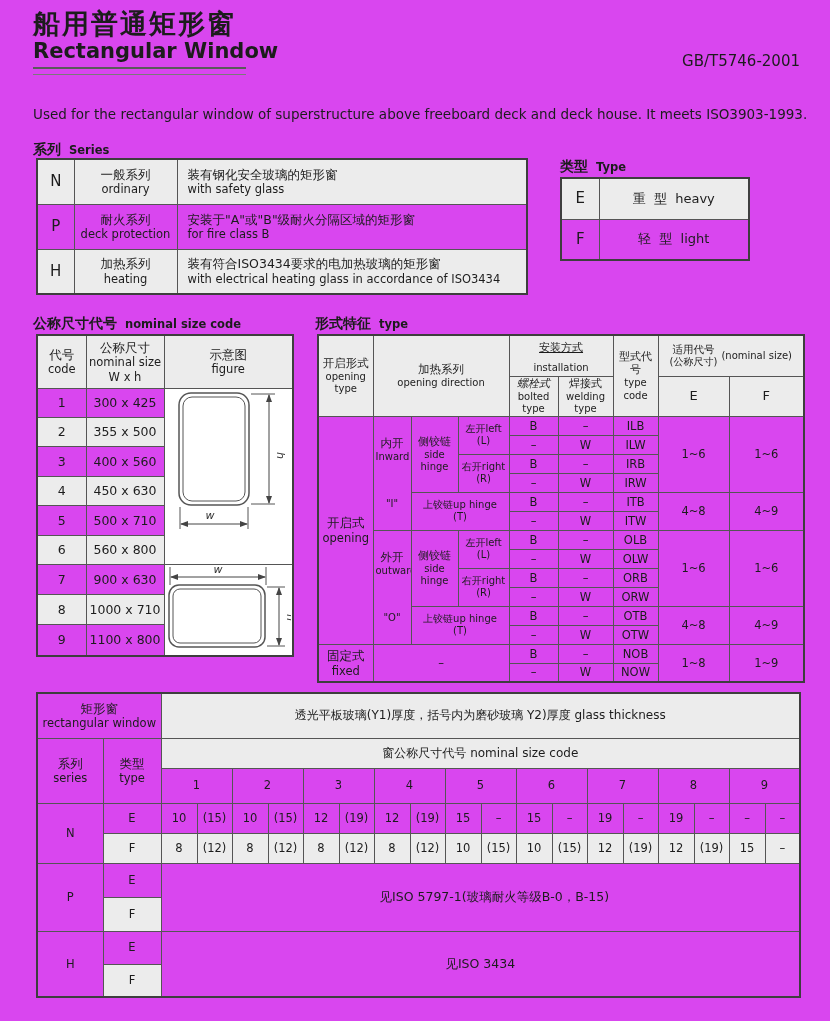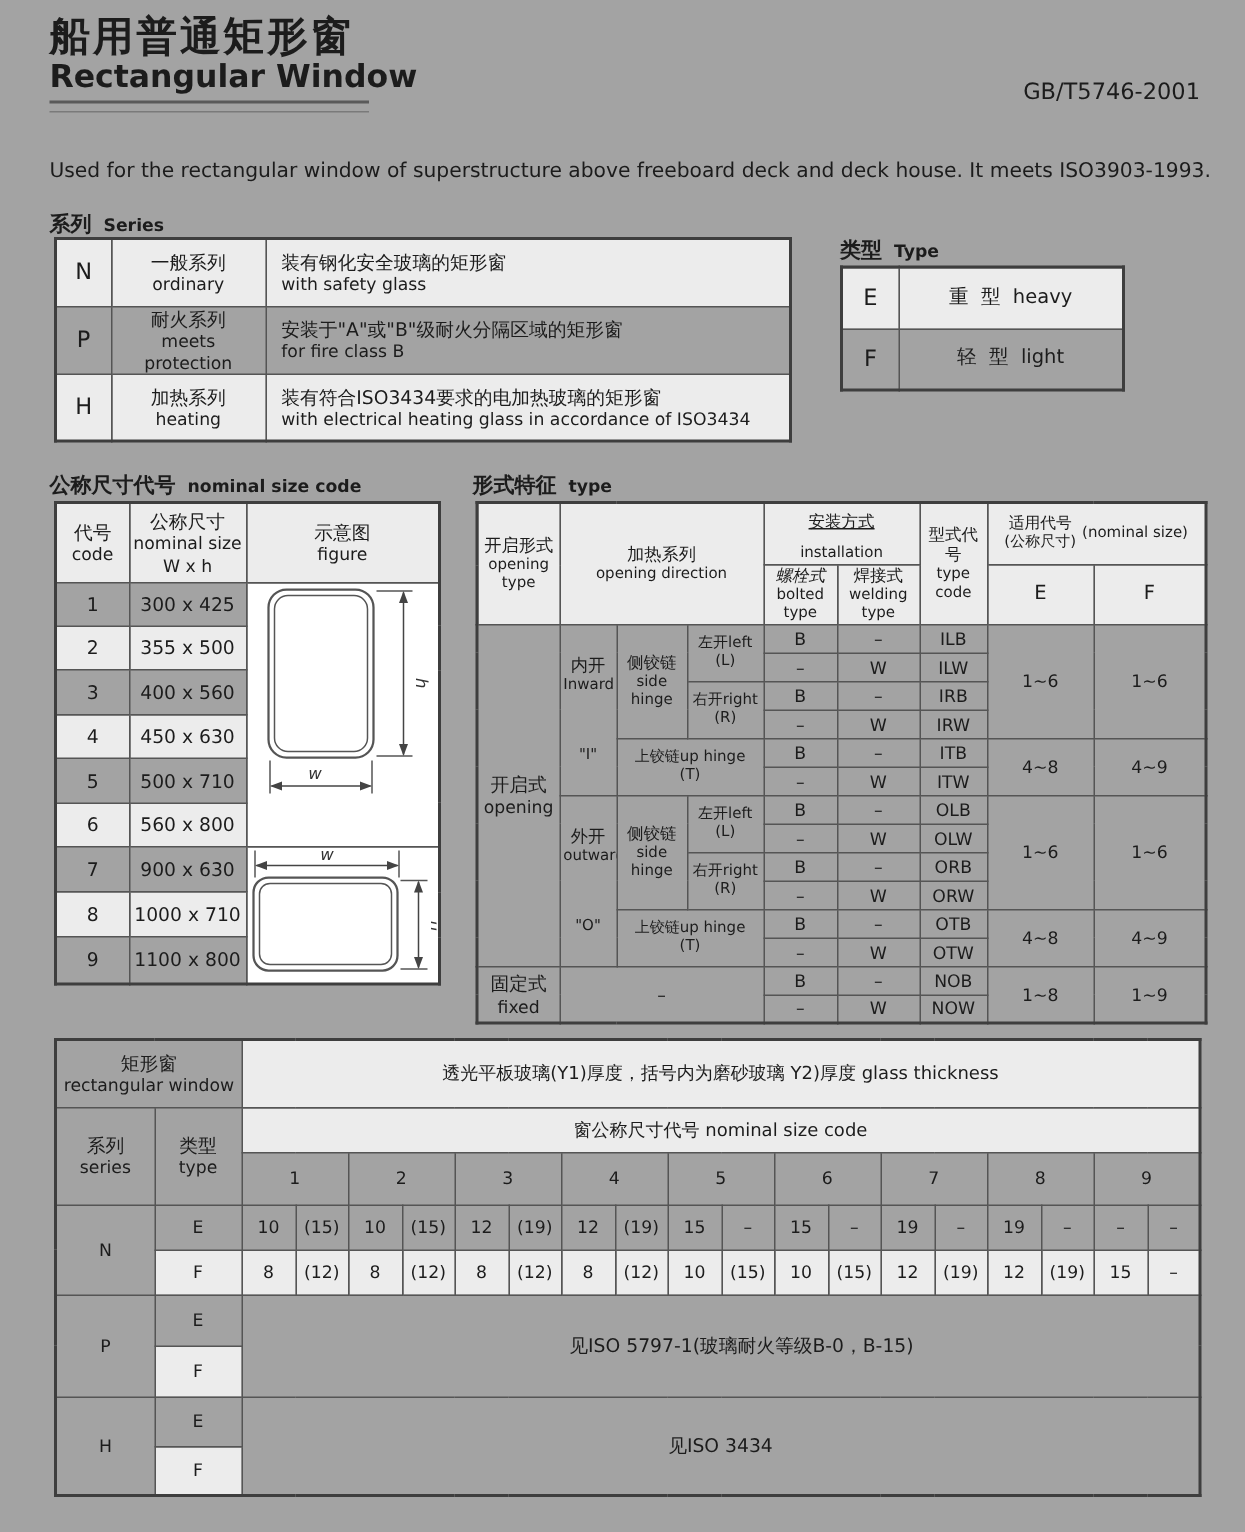--- a/index.html
+++ b/index.html
@@ -1,16 +1,16 @@
 <!DOCTYPE html>
 <html><head>
 <meta charset="utf-8">
 <style>
   html,body{margin:0;padding:0;background:#ffffff;}
-  .page{position:relative;width:830px;height:1021px;background:#a3a3a3;
+  .page{position:relative;width:830px;height:1021px;background:#d946ef;
         font-family:"DejaVu Sans","Liberation Sans",sans-serif;color:#1c1c1c;overflow:hidden;}
   .abs{position:absolute;}
 
   
   .title-cn{left:33px;top:6px;font-size:27px;font-weight:bold;letter-spacing:2px;}
   .title-en{left:33px;top:39px;font-size:21px;font-weight:bold;}
   .dbl-rule{left:33px;top:67px;width:213px;height:5px;border-top:2px solid #5a5a5a;border-bottom:1px solid #7a7a7a;}
   .standard{left:620px;top:52px;width:180px;font-size:15px;text-align:right;}
   .desc1{left:33px;top:85px;font-size:13.5px;}
   .desc2{left:33px;top:106px;font-size:13.5px;}
@@ -94,21 +94,21 @@
           </td>
       <td class="left">
             <span class="cn">装有钢化安全玻璃的矩形窗</span>
             <span class="en">with safety glass</span>
           </td>
     </tr>
     <tr>
       <td class="big">P</td>
       <td>
             <span class="cn">耐火系列</span>
-            <span class="en">meets protection</span>
+            <span class="en">deck protection</span>
           </td>
       <td class="left">
             <span class="cn">安装于"A"或"B"级耐火分隔区域的矩形窗</span>
             <span class="en">for fire class B</span>
           </td>
     </tr>
     <tr class="shade">
       <td class="big">H</td>
       <td>
             <span class="cn">加热系列</span>

